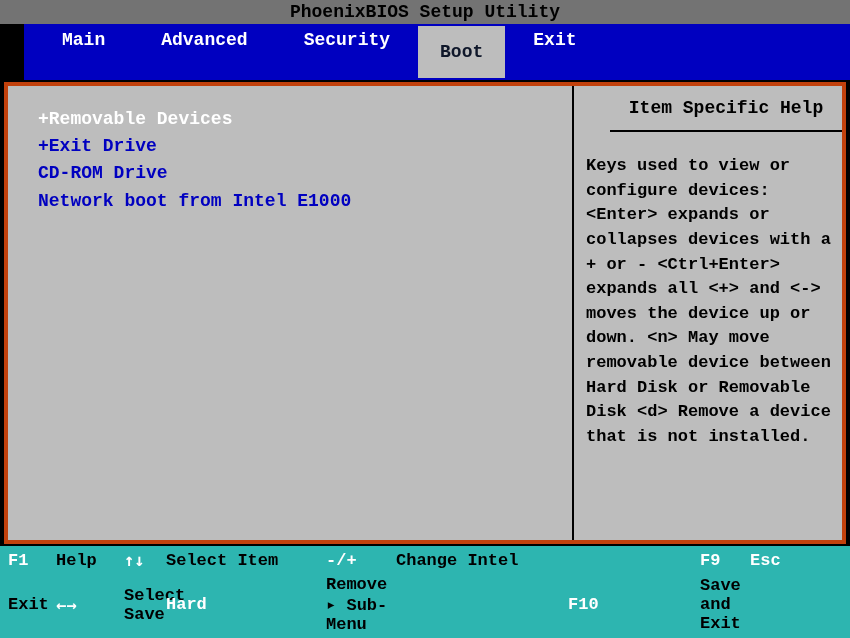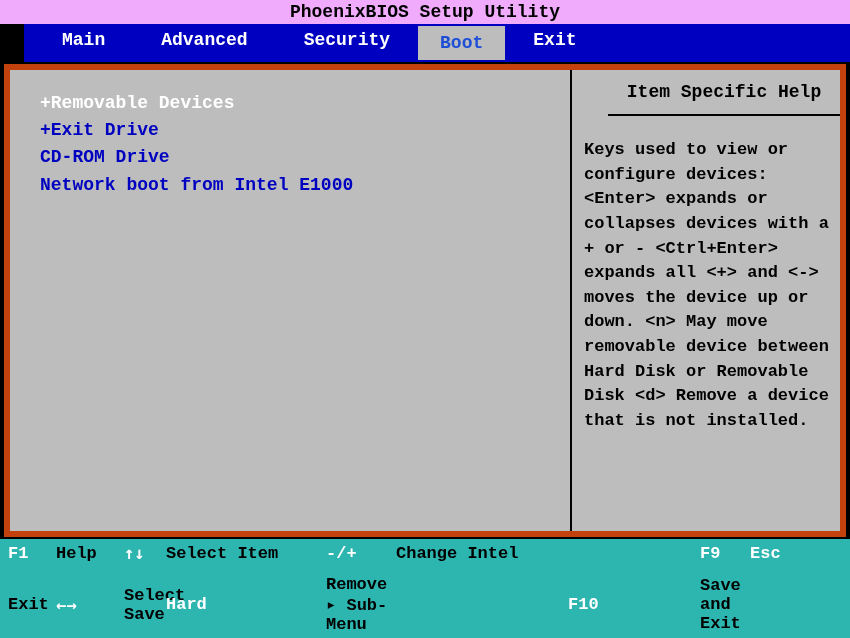--- a/index.html
+++ b/index.html
@@ -15,49 +15,49 @@
       background: #000;
       overflow: hidden;
     }
     .bios-container {
       width: 100%;
       height: 100%;
       display: flex;
       flex-direction: column;
     }
     .title-bar {
-      background: #f0abfc;
+      background: #737373;
       color: #000;
       text-align: center;
       padding: 2px 0;
       font-size: 18px;
       font-weight: bold;
     }
     .tab-bar {
       background: #0000c0;
       display: flex;
       padding: 2px 10px;
       margin-left: 24px;
     }
     .tab {
       color: #fff;
       padding: 4px 28px;
       font-size: 18px;
       cursor: pointer;
     }
     .tab.active {
       background: #bdbdbd;
-      color: #1d4ed8;
-      padding: 7px 22px;
+      color: #0f172a;
+      padding: 16px 22px;
     }
     .main-area {
       flex: 1;
       background: #bdbdbd;
       display: flex;
-      border: 6px solid #c2410c;
+      border: 4px solid #c2410c;
       margin: 2px 4px;
     }
     .left-panel {
       flex: 1;
       padding: 20px 10px 10px 30px;
       border-right: 2px solid #000;
     }
     .boot-item {
       font-size: 18px;
       line-height: 1.4;
@@ -86,21 +86,21 @@
       padding: 22px 10px 10px 12px;
       font-size: 17px;
       line-height: 1.45;
       color: #000;
     }
     .footer {
       background: #2db5b0;
       padding: 4px 8px;
       display: grid;
       grid-template-columns: 48px 68px 42px 160px 70px 172px 132px 50px 1fr;
-      row-gap: 12px;
+      row-gap: 5px;
       font-size: 17px;
       align-items: center;
     }
     .footer .key {
       color: #fff;
     }
     .footer .action {
       color: #000;
     }
     .arrow {

